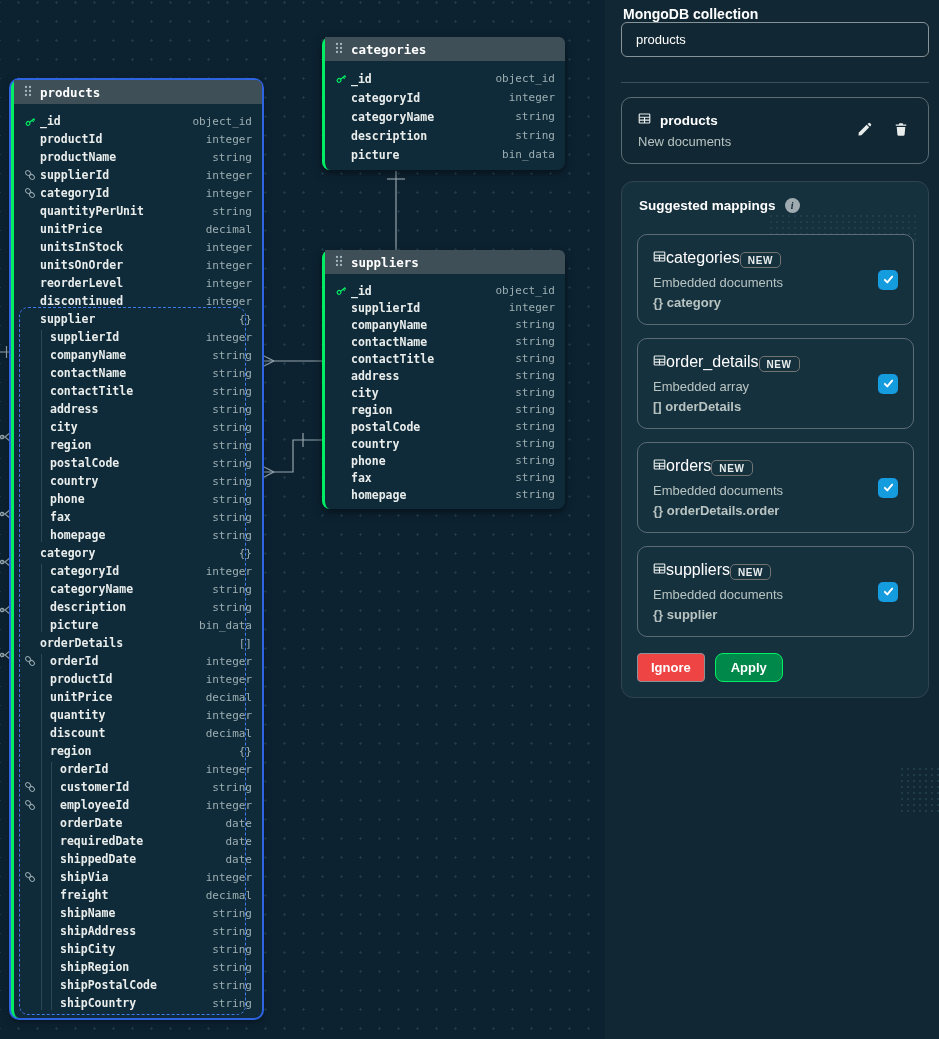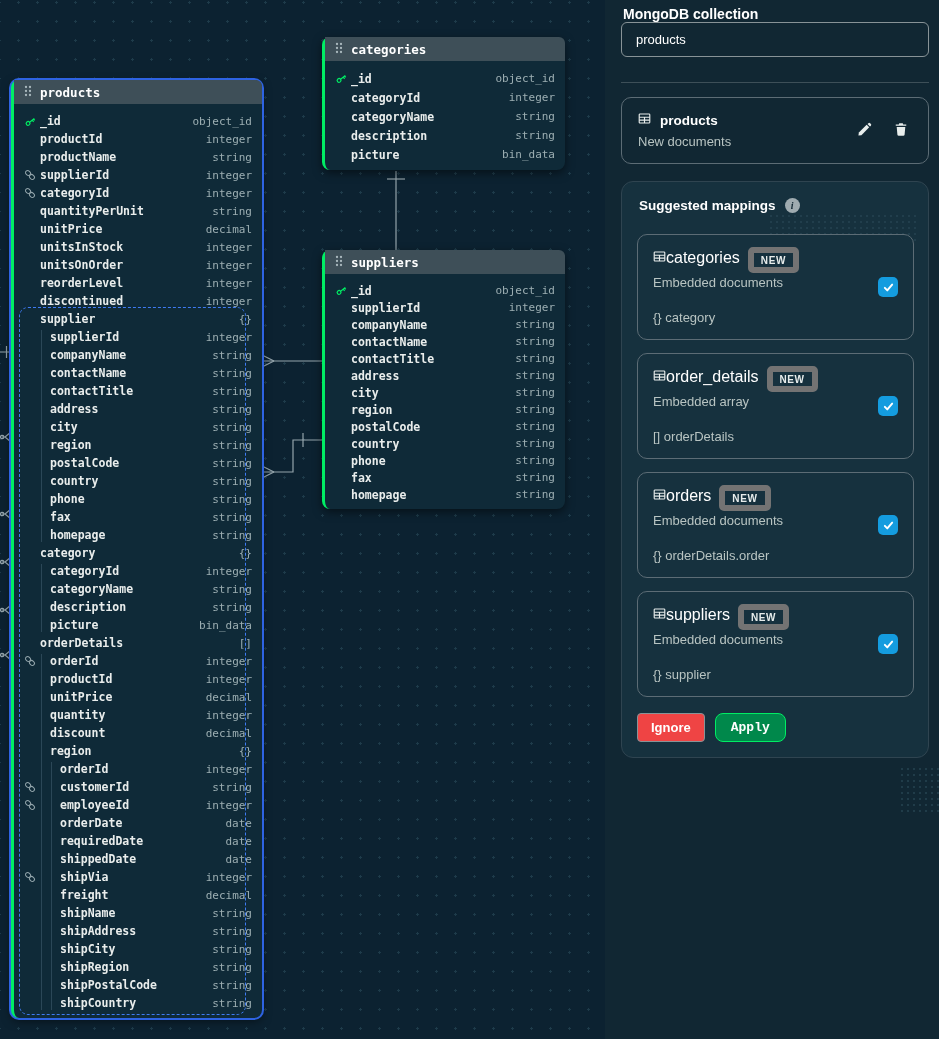--- a/index.html
+++ b/index.html
@@ -45,31 +45,31 @@
   .suggested{margin-top:17px;background:#16313E;border:1px solid #2F4450;border-radius:12px;
     padding:15px 14px 15px 15px;position:relative;z-index:1;}
   .sug-head{display:flex;align-items:flex-end;gap:9px;font-weight:700;font-size:13.5px;margin:1px 0 0 2px;
     position:relative;z-index:1;}
   .info-dot{width:15px;height:15px;border-radius:50%;background:#9FABB0;color:#112733;display:flex;
     align-items:center;justify-content:center;font-size:10px;font-weight:700;
     font-family:"Liberation Serif",serif;font-style:italic;cursor:pointer;}
   .sug-card{margin-top:13px;border:1px solid #5C6C75;border-radius:10px;padding:14px 15px;
     position:relative;z-index:1;background:#16313E;}
   .sug-card:first-of-type{margin-top:21px;}
-  .badge{border:6px solid #737373;border-radius:5px;padding:1.5px 7px;font-size:10px;font-weight:700;
-    letter-spacing:.6px;color:#E8EDEC;margin-left:8px;}
+  .badge{border:1px solid #737373;border-radius:5px;padding:1.5px 7px;font-size:10px;font-weight:700;
+    letter-spacing:.6px;color:#E8EDEC;}
   .sug-kind{color:#B8C4C2;font-size:13px;margin-top:8px;}
-  .sug-path{color:#B8C4C2;font-size:13px;margin-top:20px;}
+  .sug-path{color:#B8C4C2;font-size:13px;margin-top:5px;font-weight:bold;}
   .checkbox{position:absolute;right:15px;top:50%;transform:translateY(-50%);width:20px;height:20px;
     border-radius:5px;background:#149CDF;display:flex;align-items:center;justify-content:center;cursor:pointer;}
   .btn-row{display:flex;gap:10px;margin-top:16px;position:relative;z-index:1;}
   .ignore-btn{background:#ef4444;border:1px solid #889397;border-radius:4px;color:#fff;font-weight:700;
     font-size:13px;padding:6px 13px;cursor:pointer;font-family:"Liberation Sans",sans-serif;}
   .apply-btn{background:#00884B;border:1.5px solid #00ED64;border-radius:8px;color:#fff;font-weight:700;
-    font-size:13px;padding:6px 15px;cursor:pointer;font-family:Liberation Mono, monospace;}
+    font-size:13px;padding:6px 15px;cursor:pointer;font-family:Liberation Sans, sans-serif;}
   .halftoneA{position:absolute;top:31px;right:8px;width:152px;height:28px;z-index:0;opacity:.8;
     background-image:radial-gradient(#24414F 1.1px,transparent 1.3px);background-size:6px 6px;}
   .halftoneB{position:absolute;right:0;top:766px;width:40px;height:46px;z-index:0;opacity:.8;
     background-image:radial-gradient(#24414F 1.1px,transparent 1.3px);background-size:6px 6px;}
 </style>
 </head>
 <body>
 
 <div class="canvas">
   <svg class="connectors" width="605" height="1039">

